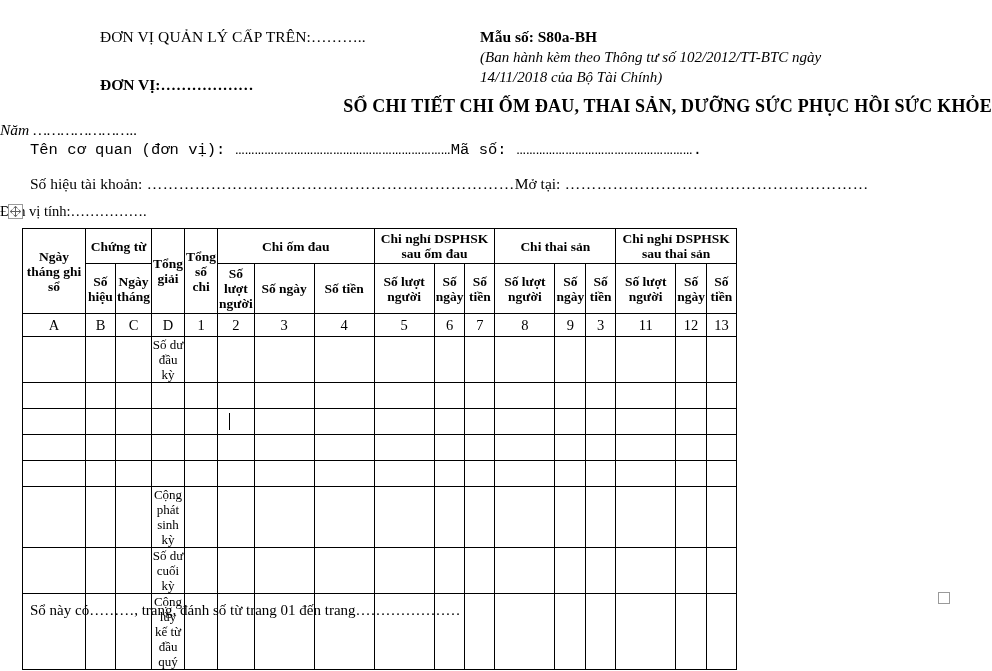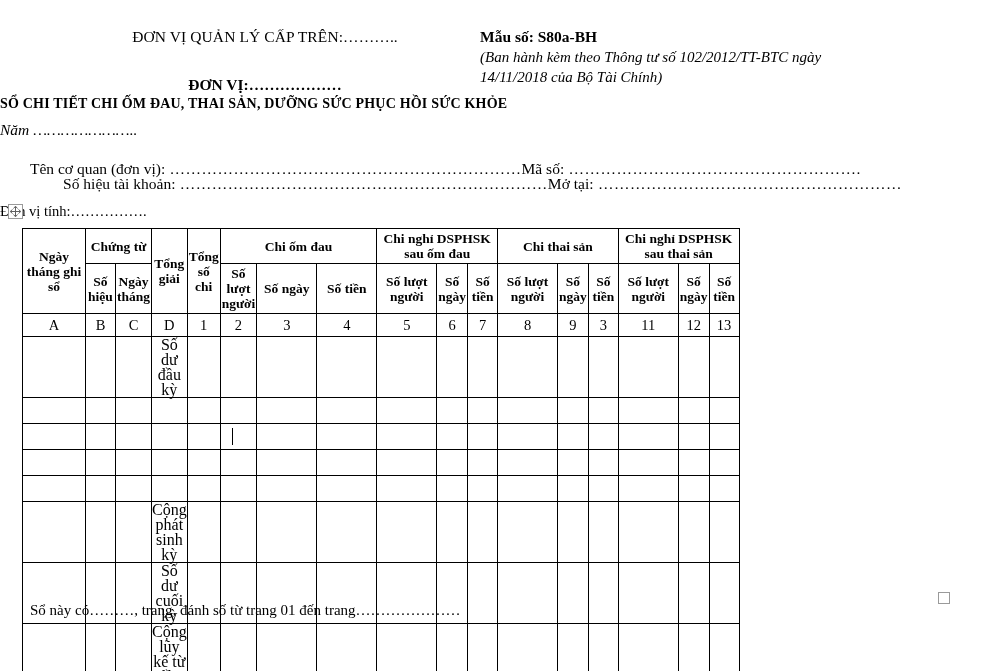--- a/index.html
+++ b/index.html
@@ -22,21 +22,20 @@
     top: 26px;
     left: 0;
     width: 992px;
     height: 70px;
   }
   .hdr-left {
     position: absolute;
     left: 100px;
     top: 0;
     width: 330px;
-    text-align: center;
     font-size: 15.5px;
     line-height: 21px;
   }
   .hdr-left .line1 { letter-spacing: 0.1px; }
   .hdr-left .line2 { font-weight: bold; margin-top: 27px; }
 
   .hdr-right {
     position: absolute;
     left: 480px;
     top: 0;
@@ -50,45 +49,45 @@
     font-size: 15px;
     line-height: 20px;
   }
 
   
   .doc-title {
     position: absolute;
     top: 96px;
     left: 0;
     width: 992px;
-    text-align: left;
+    text-align: right;
     font-weight: bold;
-    font-size: 14px;
+    font-size: 18px;
     letter-spacing: 0.2px;
   }
   .doc-year {
     position: absolute;
     top: 121px;
     left: 0;
     width: 992px;
     text-align: left;
     font-style: italic;
     font-size: 15.5px;
   }
 
   
   .info-line {
     position: absolute;
     left: 30px;
     width: 905px;
     font-size: 15.5px;
     white-space: nowrap;
   }
-  .info-line.l1 { top: 160px; }
-  .info-line.l2 { top: 175px; text-align: center; }
+  .info-line.l1 { top: 141px; font-family: Liberation Mono, monospace; }
+  .info-line.l2 { top: 175px; }
   .dots-fill { letter-spacing: 0.5px; }
 
   .don-vi-tinh {
     position: absolute;
     top: 203px;
     left: 0;
     width: 935px;
     text-align: left;
     font-size: 14.5px;
   }
@@ -146,21 +145,21 @@
     height: 22px;
     font-weight: normal;
     font-size: 14.5px;
   }
   table.ledger td.datacell {
     height: 25px;
   }
   td.desc {
     text-align: left;
     padding-left: 5px;
-    font-size: 16px;
+    font-size: 13px;
   }
   
   .caret {
     display: inline-block;
     width: 1px;
     height: 17px;
     background: #000;
     vertical-align: middle;
     margin-left: -12px;
   }

